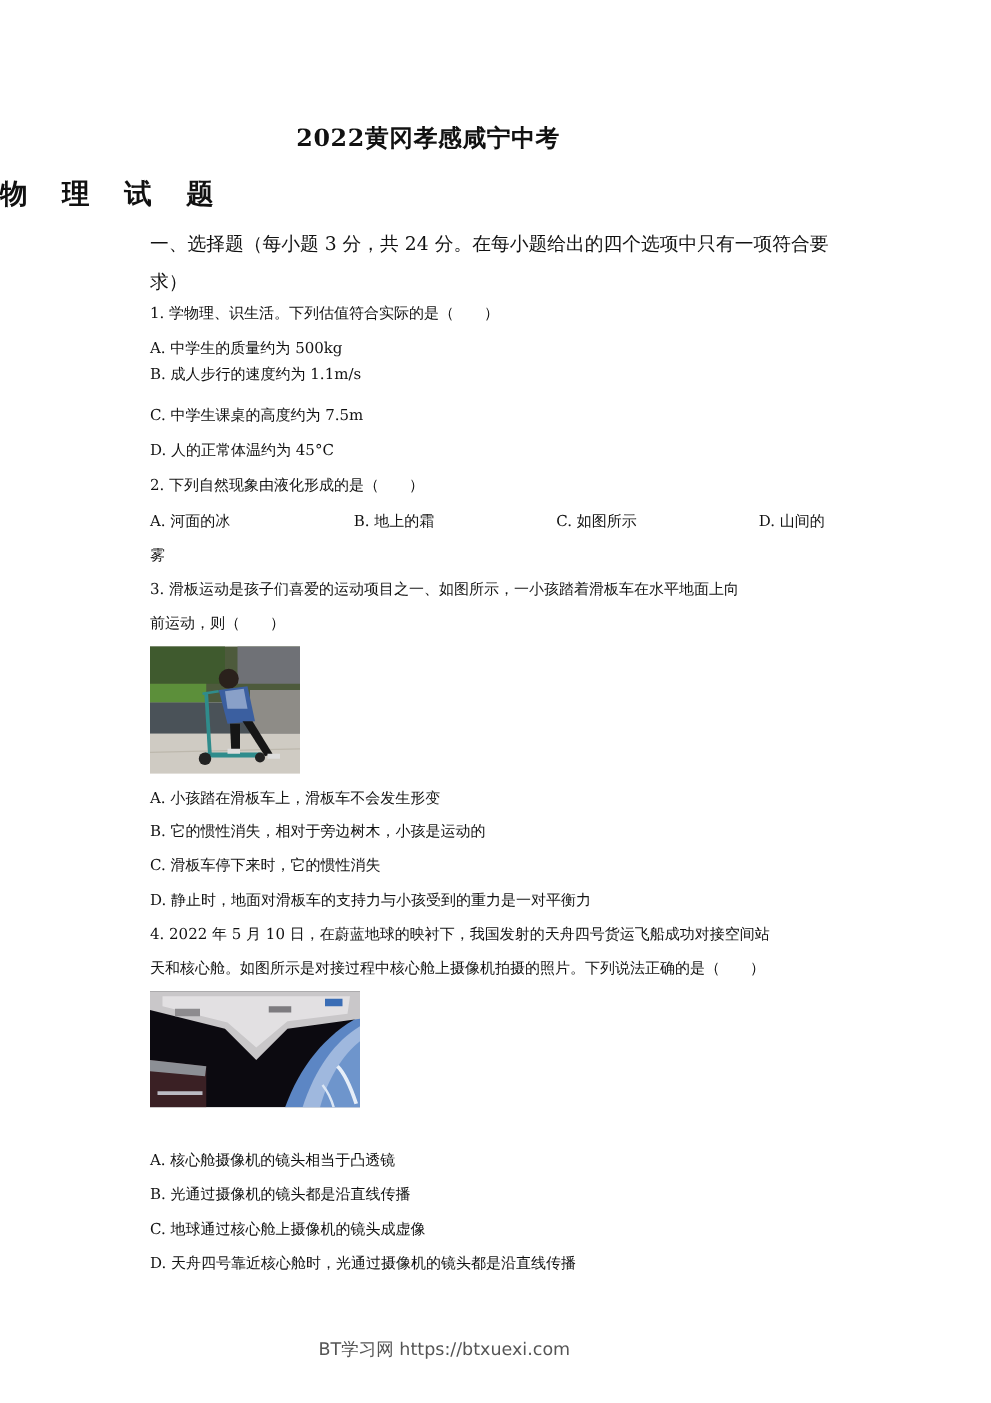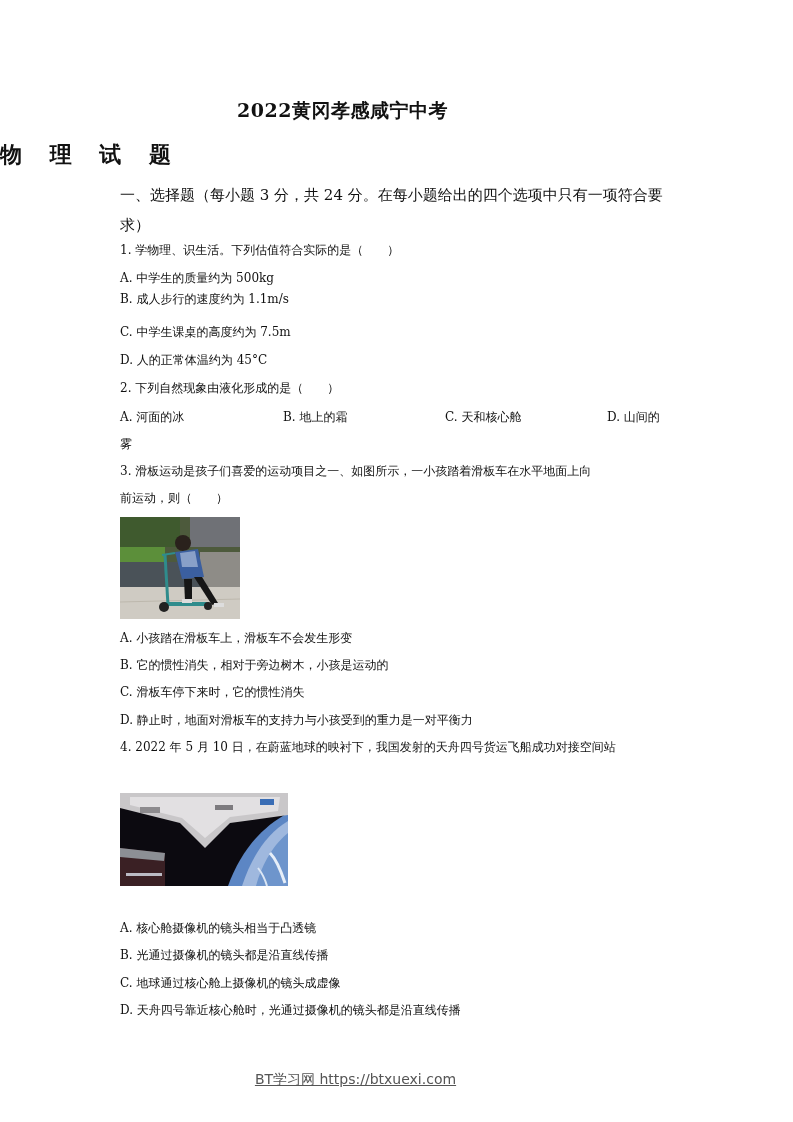--- a/index.html
+++ b/index.html
@@ -8,42 +8,42 @@
   .page { position: absolute; left: 0; top: 0; width: 793px; height: 1122px; }
   .title1 { position: absolute; top: 98px; left: 0; width: 685px; text-align: center;
             font-size: 19px; font-weight: bold; letter-spacing: 0.5px; }
   .title2 { position: absolute; top: 140px; left: 0; width: 793px; text-align: left;
             font-size: 22px; font-weight: bold; letter-spacing: 10px; }
   .section { position: absolute; left: 120px; top: 180px; width: 560px;
              font-size: 15px; font-weight: normal; line-height: 30px; }
   .line { position: absolute; left: 120px; font-size: 12px; white-space: nowrap; }
   .img-box { position: absolute; overflow: hidden; }
   .footer { position: absolute; top: 1071px; left: 0; width: 711px; text-align: center;
-            font-family: "DejaVu Sans", "Liberation Sans", sans-serif; font-size: 14px; color: #555; text-decoration: underline; }
+            font-family: "DejaVu Sans", "Liberation Sans", sans-serif; font-size: 14px; color: #555; }
 </style>
 </head>
 <body>
 
 <div class="page">
 
   <div class="title1">2022黄冈孝感咸宁中考</div>
   <div class="title2">物 理 试 题</div>
 
   <div class="section">一、选择题（每小题 3 分，共 24 分。在每小题给出的四个选项中只有一项符合要求）</div>
 
   <div class="line" style="top:242px">1. 学物理、识生活。下列估值符合实际的是（　　）</div>
   <div class="line" style="top:270px">A. 中学生的质量约为 500kg</div>
   <div class="line" style="top:291px">B. 成人步行的速度约为 1.1m/s</div>
   <div class="line" style="top:324px">C. 中学生课桌的高度约为 7.5m</div>
   <div class="line" style="top:352px">D. 人的正常体温约为 45°C</div>
 
   <div class="line" style="top:380px">2. 下列自然现象由液化形成的是（　　）</div>
   <div class="line" style="top:409px; left:120px">A. 河面的冰</div>
   <div class="line" style="top:409px; left:283px">B. 地上的霜</div>
-  <div class="line" style="top:409px; left:445px">C. 天和核心舱</div>
+  <div class="line" style="top:409px; left:445px">C. 如图所示</div>
   <div class="line" style="top:409px; left:607px">D. 山间的</div>
   <div class="line" style="top:436px">雾</div>
 
   <div class="line" style="top:463px">3. 滑板运动是孩子们喜爱的运动项目之一、如图所示，一小孩踏着滑板车在水平地面上向</div>
   <div class="line" style="top:490px">前运动，则（　　）</div>
 
   <div class="img-box" style="left:120px; top:517px; width:120px; height:102px;">
     <svg width="120" height="102" viewBox="0 0 120 102">
       <rect x="0" y="0" width="120" height="102" fill="#d9d6cf"></rect>
       <rect x="0" y="0" width="120" height="45" fill="#4d5a3c"></rect>
@@ -70,20 +70,21 @@
       <rect x="94" y="86" width="10" height="4" fill="#ddd"></rect>
     </svg>
   </div>
 
   <div class="line" style="top:630px">A.  小孩踏在滑板车上，滑板车不会发生形变</div>
   <div class="line" style="top:657px">B.  它的惯性消失，相对于旁边树木，小孩是运动的</div>
   <div class="line" style="top:684px">C.  滑板车停下来时，它的惯性消失</div>
   <div class="line" style="top:712px">D.  静止时，地面对滑板车的支持力与小孩受到的重力是一对平衡力</div>
 
   <div class="line" style="top:739px">4. 2022 年 5 月 10 日，在蔚蓝地球的映衬下，我国发射的天舟四号货运飞船成功对接空间站</div>
+  <div class="line" style="top:766px">天和核心舱。如图所示是对接过程中核心舱上摄像机拍摄的照片。下列说法正确的是（　　）</div>
 
   <div class="img-box" style="left:120px; top:793px; width:168px; height:93px;">
     <svg width="168" height="93" viewBox="0 0 168 93">
       <rect x="0" y="0" width="168" height="93" fill="#0c0a10"></rect>
 
       <path d="M168 20 C140 35 120 60 108 93 L168 93 Z" fill="#5c86c4"></path>
       <path d="M168 28 C148 40 132 62 122 93 L168 93 Z" fill="#9fb8de"></path>
       <path d="M168 40 C155 50 142 70 136 93 L168 93 Z" fill="#6e95cc"></path>
       <path d="M150 60 C155 65 160 75 165 90" stroke="#e6eef8" stroke-width="3" fill="none"></path>
       <path d="M138 75 C142 80 145 86 147 93" stroke="#dbe6f4" stroke-width="2" fill="none"></path>

